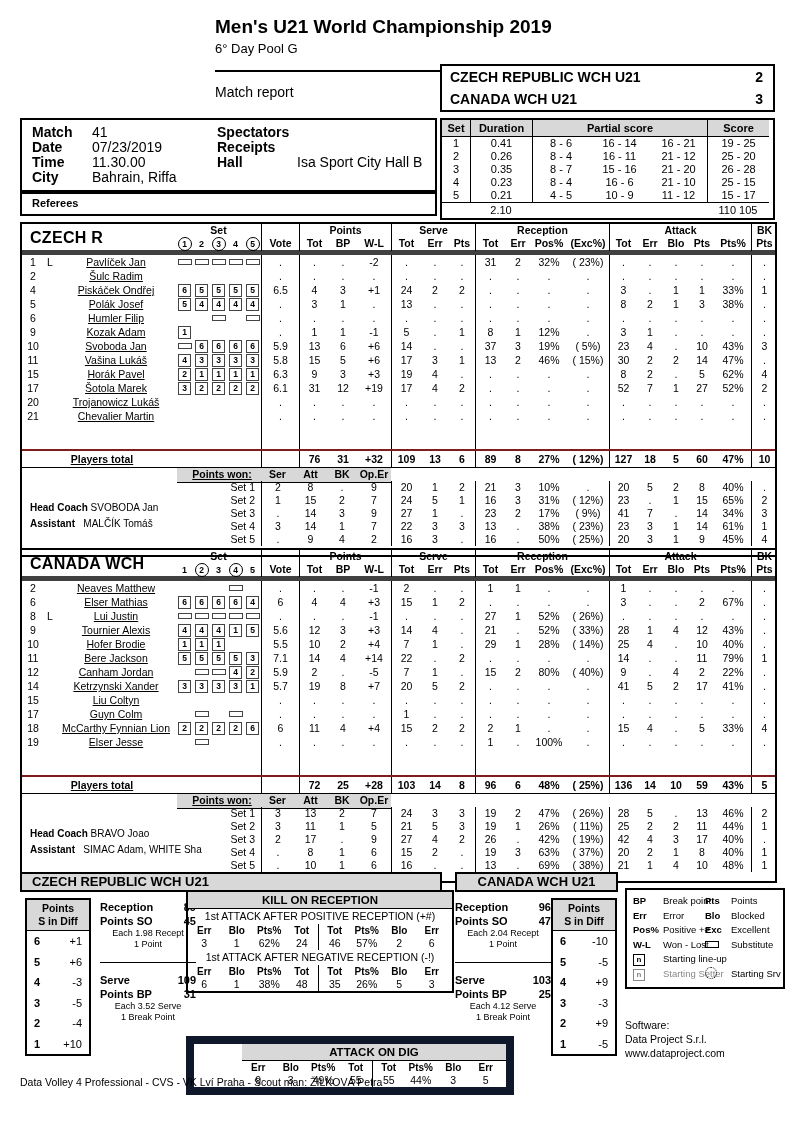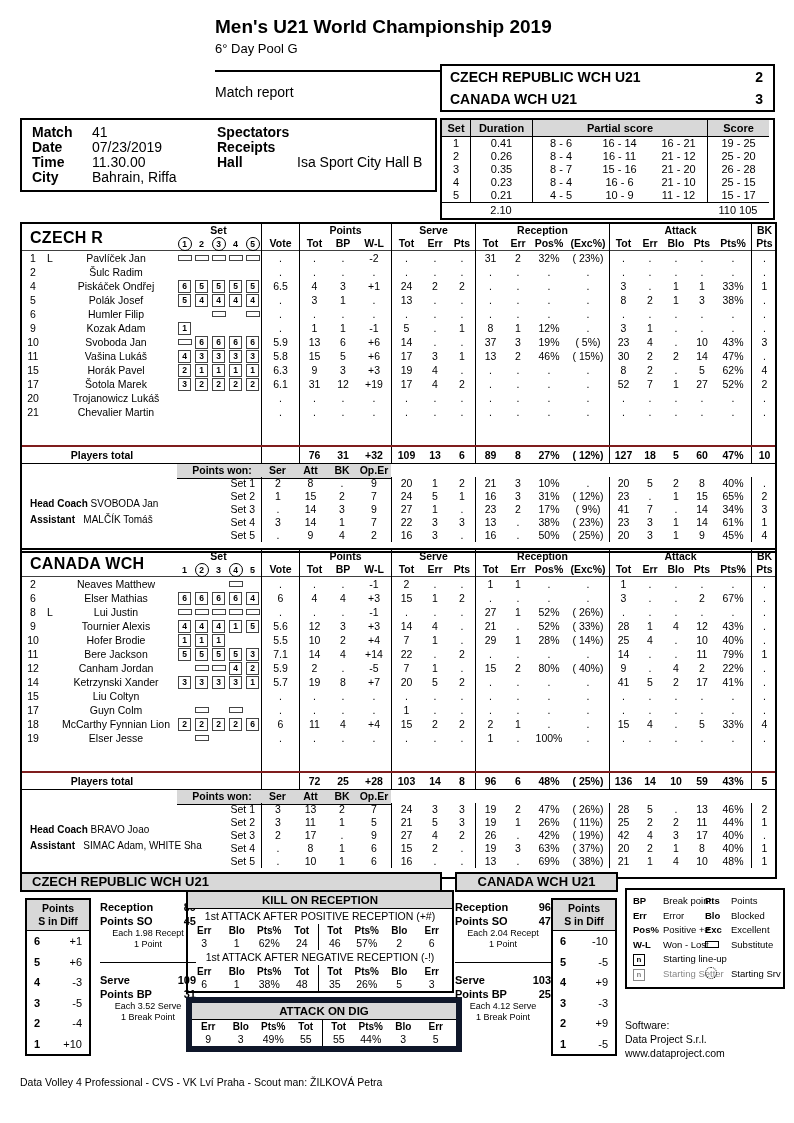--- a/index.html
+++ b/index.html
@@ -29,23 +29,23 @@
   .settot>div{border-top:1px solid #000;line-height:15px;height:15px;}
   .scorecell{font-weight:normal;}
   
   .teambox{left:20px;width:753px;border:2px solid #000;}
   #team-czech{top:222px;} #team-canada{top:548px;}
   .g{display:grid;grid-template-columns:22px 12px 120px 85px 38px 30px 28px 34px 30px 28px 26px 30px 26px 36px 42px 28px 26px 26px 26px 36px 26px;}
   .gs{display:grid;grid-template-columns:155px 84px 33px 33px 30px 34px 30px 28px 26px 30px 26px 36px 42px 28px 26px 26px 26px 36px 26px;}
   .g>div,.gs>div{font-size:10.5px;text-align:center;white-space:nowrap;height:100%;}
   .r14{height:14px;line-height:14px;} .r13{height:13px;line-height:13px;} .r16{height:16px;line-height:16px;}
   .bl{border-left:1px solid #000;}
-  .left{text-align:right;} .rt{text-align:right!important;}
+  .left{text-align:right;text-decoration:underline;} .rt{text-align:right!important;}
   .pl6{padding-left:6px;} .pr6{padding-right:6px;}
-  .thead{border-bottom:1px solid #404040;position:relative;}
+  .thead{border-bottom:5px solid #404040;position:relative;}
   .thead .g>div{font-weight:bold;}
   .tname{position:absolute;left:8px;top:5px;font-size:16px;font-weight:bold;letter-spacing:.3px;}
   .sets{display:flex;align-items:center;}
   .slot{width:17px;display:flex;align-items:center;justify-content:center;}
   .sbox{width:11px;height:11px;border:1px solid #444;font-size:8.5px;line-height:11px;display:block;text-align:center;font-weight:bold;}
   .sdash{width:12px;height:4px;border:1px solid #444;display:block;}
   .circ{width:12px;height:12px;border:1px solid #000;border-radius:50%;font-size:8.5px;line-height:12px;display:block;font-weight:bold;text-align:center;}
   .plainn{font-size:9px;font-weight:bold;}
   .totrow{border-top:2px solid #7f1d1d;font-weight:bold;}
   .sec{border-top:1px solid #000;position:relative;padding-bottom:9px;}
@@ -59,21 +59,21 @@
   #sdiff-home{left:25px;top:898px;} #sdiff-away{left:551px;top:898px;}
   .sdhead{background:#d8d8d8;border-bottom:1px solid #000;text-align:center;font-weight:bold;font-size:10.5px;line-height:13px;padding:2px 0;}
   .sdrow{display:flex;justify-content:space-between;padding:0 7px;font-size:11px;line-height:20.5px;}
   .sdrow .n{font-weight:bold;}
   .statblk{position:absolute;width:96px;font-size:11px;}
   #stat-home{left:100px;top:900px;} #stat-away{left:455px;top:900px;}
   .strow{display:flex;justify-content:space-between;font-weight:bold;line-height:14px;}
   .stnote{text-align:center;font-size:9px;line-height:11px;}
   .stdiv{border-top:1px solid #000;margin:12px 0 10px;}
   .killbox{left:186px;top:890px;width:264px;border:2px solid #000;position:absolute;}
-  .digbox{left:186px;top:997px;width:264px;border:6px solid #0f172a;position:absolute;}
+  .digbox{left:186px;top:1036px;width:264px;border:8px solid #0f172a;position:absolute;padding-left:48px;}
   .ktitle{background:#d8d8d8;border-bottom:1px solid #000;text-align:center;font-weight:bold;font-size:11.5px;line-height:16px;}
   .ksub{text-align:center;font-size:10.5px;line-height:15px;}
   .g8{display:grid;grid-template-columns:repeat(8,32.5px);}
   .g8>div{text-align:center;font-size:10.5px;line-height:13px;}
   .g8 .h{font-weight:bold;font-size:10px;line-height:13px;}
   
   .legend{left:625px;top:888px;width:148px;border:2px solid #000;position:absolute;padding:4px 2px 4px 6px;}
   .lg{display:grid;grid-template-columns:30px 42px 26px 42px;}
   .lg>div{font-size:9.5px;line-height:14.5px;white-space:nowrap;}
   .labbr{font-weight:bold;}
@@ -126,20 +126,21 @@
       <span>Isa Sport City Hall B</span>
     </div>
     <div class="inforow">
       <span class="lab">City</span>
       <span>Bahrain, Riffa</span>
       <span></span>
       <span></span>
     </div>
   </div>
 
+  <div class="abs refbox">Referees</div>
 
   <div class="abs settable">
     <div class="gset sethead">
       <div>Set</div>
       <div class="bl">Duration</div>
       <div class="bl" style="grid-column:3/6">Partial score</div>
       <div class="bl">Score</div>
     </div>
     <div id="set-rows">
         <div class="gset">

